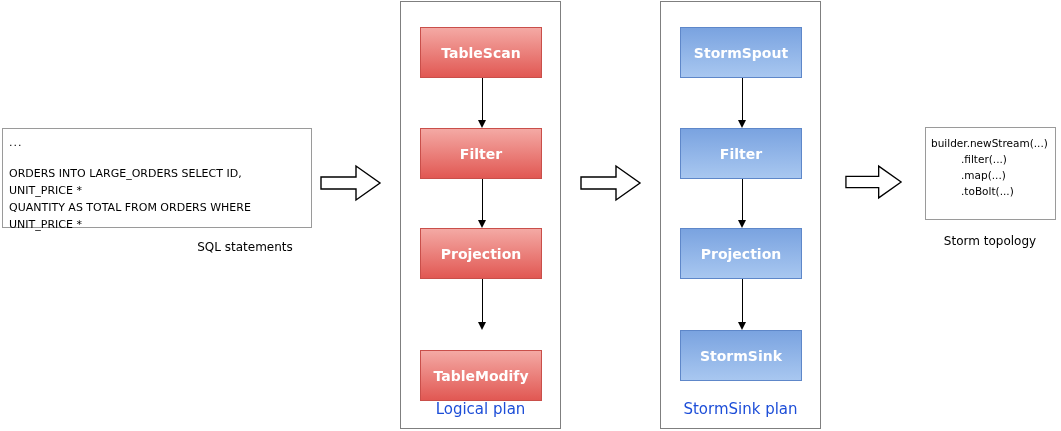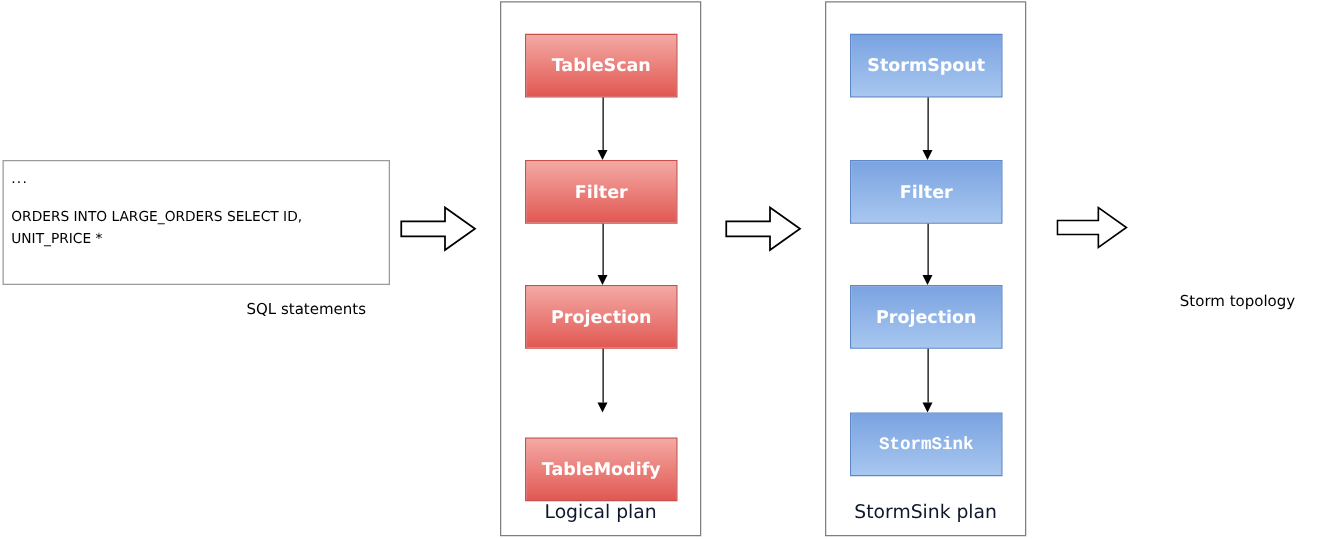--- a/index.html
+++ b/index.html
@@ -23,21 +23,21 @@
   .sql-caption  { left:90px;  top:240px; width:310px; text-align:center; }
   .topo-caption { left:905px; top:234px; width:170px; text-align:center; }
 
   
   .plan {
     position:absolute; top:1px; width:161px; height:428px;
     border:1px solid #7f7f7f; background:#ffffff; box-sizing:border-box;padding-left:35px;
   }
   .plan-caption {
     position:absolute; left:0; bottom:10px; width:100%;
-    text-align:center; font-size:15px; color:#0f172a;
+    text-align:center; font-size:15px; color:#1d4ed8;
   }
 
   
   .node {
     position:absolute; left:19px; width:122px; height:51px;
     display:flex; align-items:center; justify-content:center;
     box-sizing:border-box; font-size:14px; font-weight:bold; color:#ffffff;
   }
   .node.red {
     background:linear-gradient(180deg, var(--logical-node-top,#f4a9a4) 0%, var(--logical-node-bottom,#e15853) 100%);
@@ -65,20 +65,21 @@
   .harrow polygon { fill:#ffffff; stroke:#000; stroke-width:1.4; }
 </style>
 </head>
 <body>
 
 <div class="canvas">
 
   <div class="text-box sql-box">
     <div class="sql-ellipsis">...</div>
     <div>ORDERS INTO LARGE_ORDERS SELECT ID, UNIT_PRICE *</div>
+    <div>QUANTITY AS TOTAL FROM ORDERS WHERE UNIT_PRICE *</div>
   </div>
   <div class="caption sql-caption">SQL statements</div>
 
   <svg class="harrow" style="left:320px; top:164px;" width="62" height="38" viewBox="0 0 62 38">
     <polygon points="1,13 36,13 36,2 60,19 36,36 36,25 1,25"></polygon>
   </svg>
 
   <div class="plan" style="left:400px;">
     <div class="node red" style="top:25px;">
         <span>TableScan</span>
@@ -126,25 +127,31 @@
         <div class="shaft"></div>
         <div class="head"></div>
       </div>
     <div class="node blue" style="top:226px;">
         <span>Projection</span>
       </div>
     <div class="varrow" style="top:277px; height:51px;">
         <div class="shaft"></div>
         <div class="head"></div>
       </div>
-    <div class="node blue" style="top:328px;font-family:Liberation Mono, monospace;">
+    <div class="node blue" style="top:328px;">
         <span>StormSink</span>
       </div>
     <div class="plan-caption">StormSink plan</div>
   </div>
 
   <svg class="harrow" style="left:845px; top:163px;" width="58" height="38" viewBox="0 0 62 38">
     <polygon points="1,13 36,13 36,2 60,19 36,36 36,25 1,25"></polygon>
   </svg>
 
+  <div class="text-box topo-box">
+    <div>builder.newStream(...)</div>
+    <div class="topo-indent">.filter(...)</div>
+    <div class="topo-indent">.map(...)</div>
+    <div class="topo-indent">.toBolt(...)</div>
+  </div>
   <div class="caption topo-caption">Storm topology</div>
 
 </div>
 
 </body></html>

